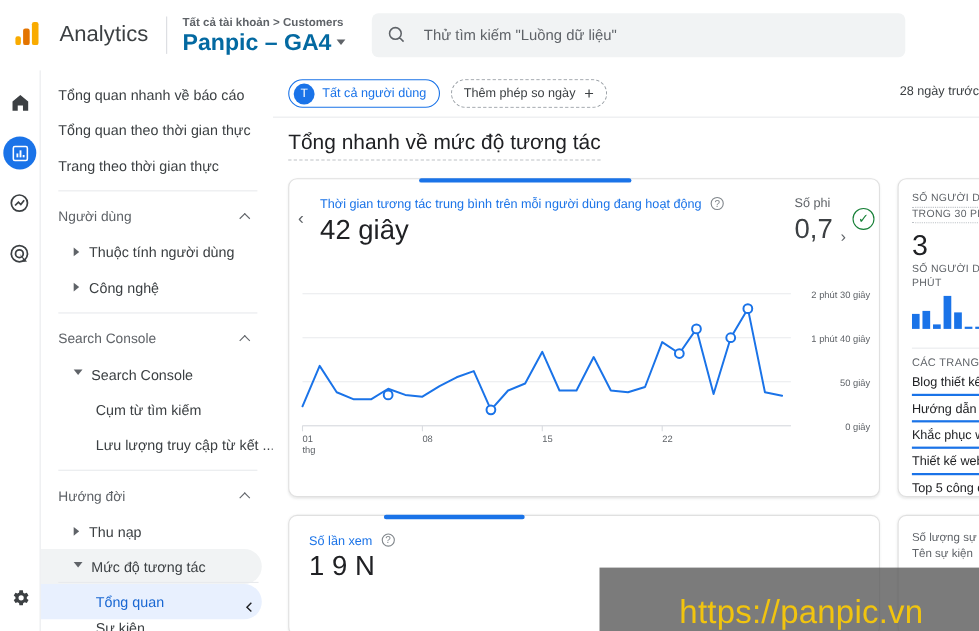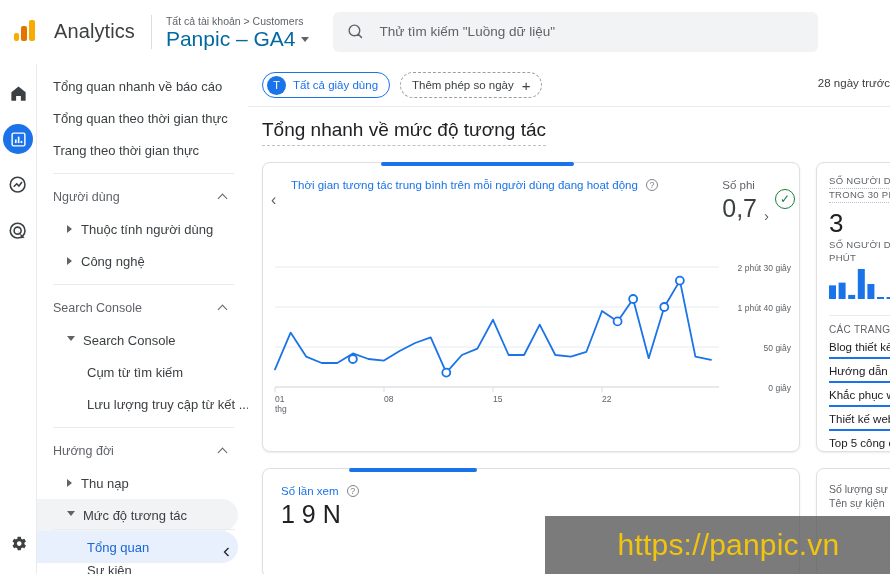--- a/index.html
+++ b/index.html
@@ -21,21 +21,21 @@
   .ga-logo { margin-left: 12px; width: 30px; height: 30px; position: relative; }
   .ga-logo i { position: absolute; bottom: 6px; border-radius: 2px; display:block; }
   .bar1 { left: 2px;  width: 5px; height: 8px;  background: #F9AB00; }
   .bar2 { left: 9px;  width: 6px; height: 15px; background: #E37400; }
   .bar3 { left: 17px; width: 6px; height: 21px; background: #F9AB00; }
   .brand {
     font-size: 20px; color: #3c4043; margin-left: 12px; letter-spacing: .1px;
     font-weight: 400;
   }
   .vsep { width: 1px; height: 34px; background: #dadce0; margin: 0 14px 0 16px; }
-  .acct { display: flex; flex-direction: column; justify-content: center; min-width: 130px; }
+  .acct { display: flex; flex-direction: column; justify-content: center; min-width: 130px; font-weight: bold; }
   .acct-crumb { font-size: 10.5px; color: #5f6368; line-height: 14px; white-space: nowrap; }
   .acct-name { font-size: 21px; color: #0369a1; line-height: 22px; white-space: nowrap; }
   .caret-dn {
     display:inline-block; width:0; height:0; margin-left:5px; vertical-align: 4px;
     border-left:4px solid transparent; border-right:4px solid transparent;
     border-top:5px solid #5f6368;
   }
   .searchbox {
     margin-left: 24px; width: 485px; height: 40px; background: #f1f3f4;
     border-radius: 6px; display: flex; align-items: center; padding: 0 14px;
@@ -153,21 +153,21 @@
   .bot-col { margin-right: 54px; }
   .bot-lab { font-size: 11.5px; white-space:nowrap; }
   .bot-lab.blue { color:#1a73e8; }
   .bot-lab.grey { color:#5f6368; }
   .bot-val { font-size: 25px; color:#202124; margin-top: 3px; }
   .bot2-lab { font-size: 10.5px; color:#5f6368; padding: 14px 0 0 12px; white-space:nowrap; }
 
   
   .watermark {
     position:absolute; left: 545px; top: 516px; width: 345px; height: 58px;
-    background: rgba(90,90,90,.80); display:flex; align-items:center; justify-content:center;padding-left:22px;
+    background: rgba(90,90,90,.80); display:flex; align-items:flex-end; justify-content:center;padding-left:22px;
   }
   .watermark span { color:#f1c40f; font-size: 30px; letter-spacing:.2px; white-space:nowrap; }
 </style>
 </head>
 <body>
 
 <div class="app">
 
   <div class="topbar">
     <div class="ga-logo">
@@ -297,21 +297,21 @@
         </svg>
       </div>
     </div>
   </div>
 
   <div class="content">
 
     <div class="chiprow">
       <div class="chip solid">
         <span class="chip-avatar">T</span>
-        <span>Tất cả giây dùng</span>
+        <span>Tất cả người dùng</span>
       </div>
       <div class="chip dashed">
         <span>Thêm phép so ngày</span>
         <span class="chip-plus">+</span>
       </div>
       <div class="daterange">28 ngày trước</div>
     </div>
     <div class="chiprow-rule"></div>
 
     <div class="title-wrap">
@@ -323,20 +323,21 @@
       <div class="card card-main">
         <div class="card-topbar"></div>
 
         <div class="metric-head">
           <span class="arrow-l">‹</span>
           <div>
             <div class="metric-label">
               <span>Thời gian tương tác trung bình trên mỗi người dùng đang hoạt động</span>
               <span class="qmark">?</span>
             </div>
+            <div class="metric-value">42 giây</div>
           </div>
           <div class="metric-right">
             <div class="lab">Số phi</div>
             <div class="val">0,7</div>
           </div>
           <span class="arrow-r">›</span>
           <span class="check-badge">✓</span>
         </div>
 
         <div class="chartarea">

